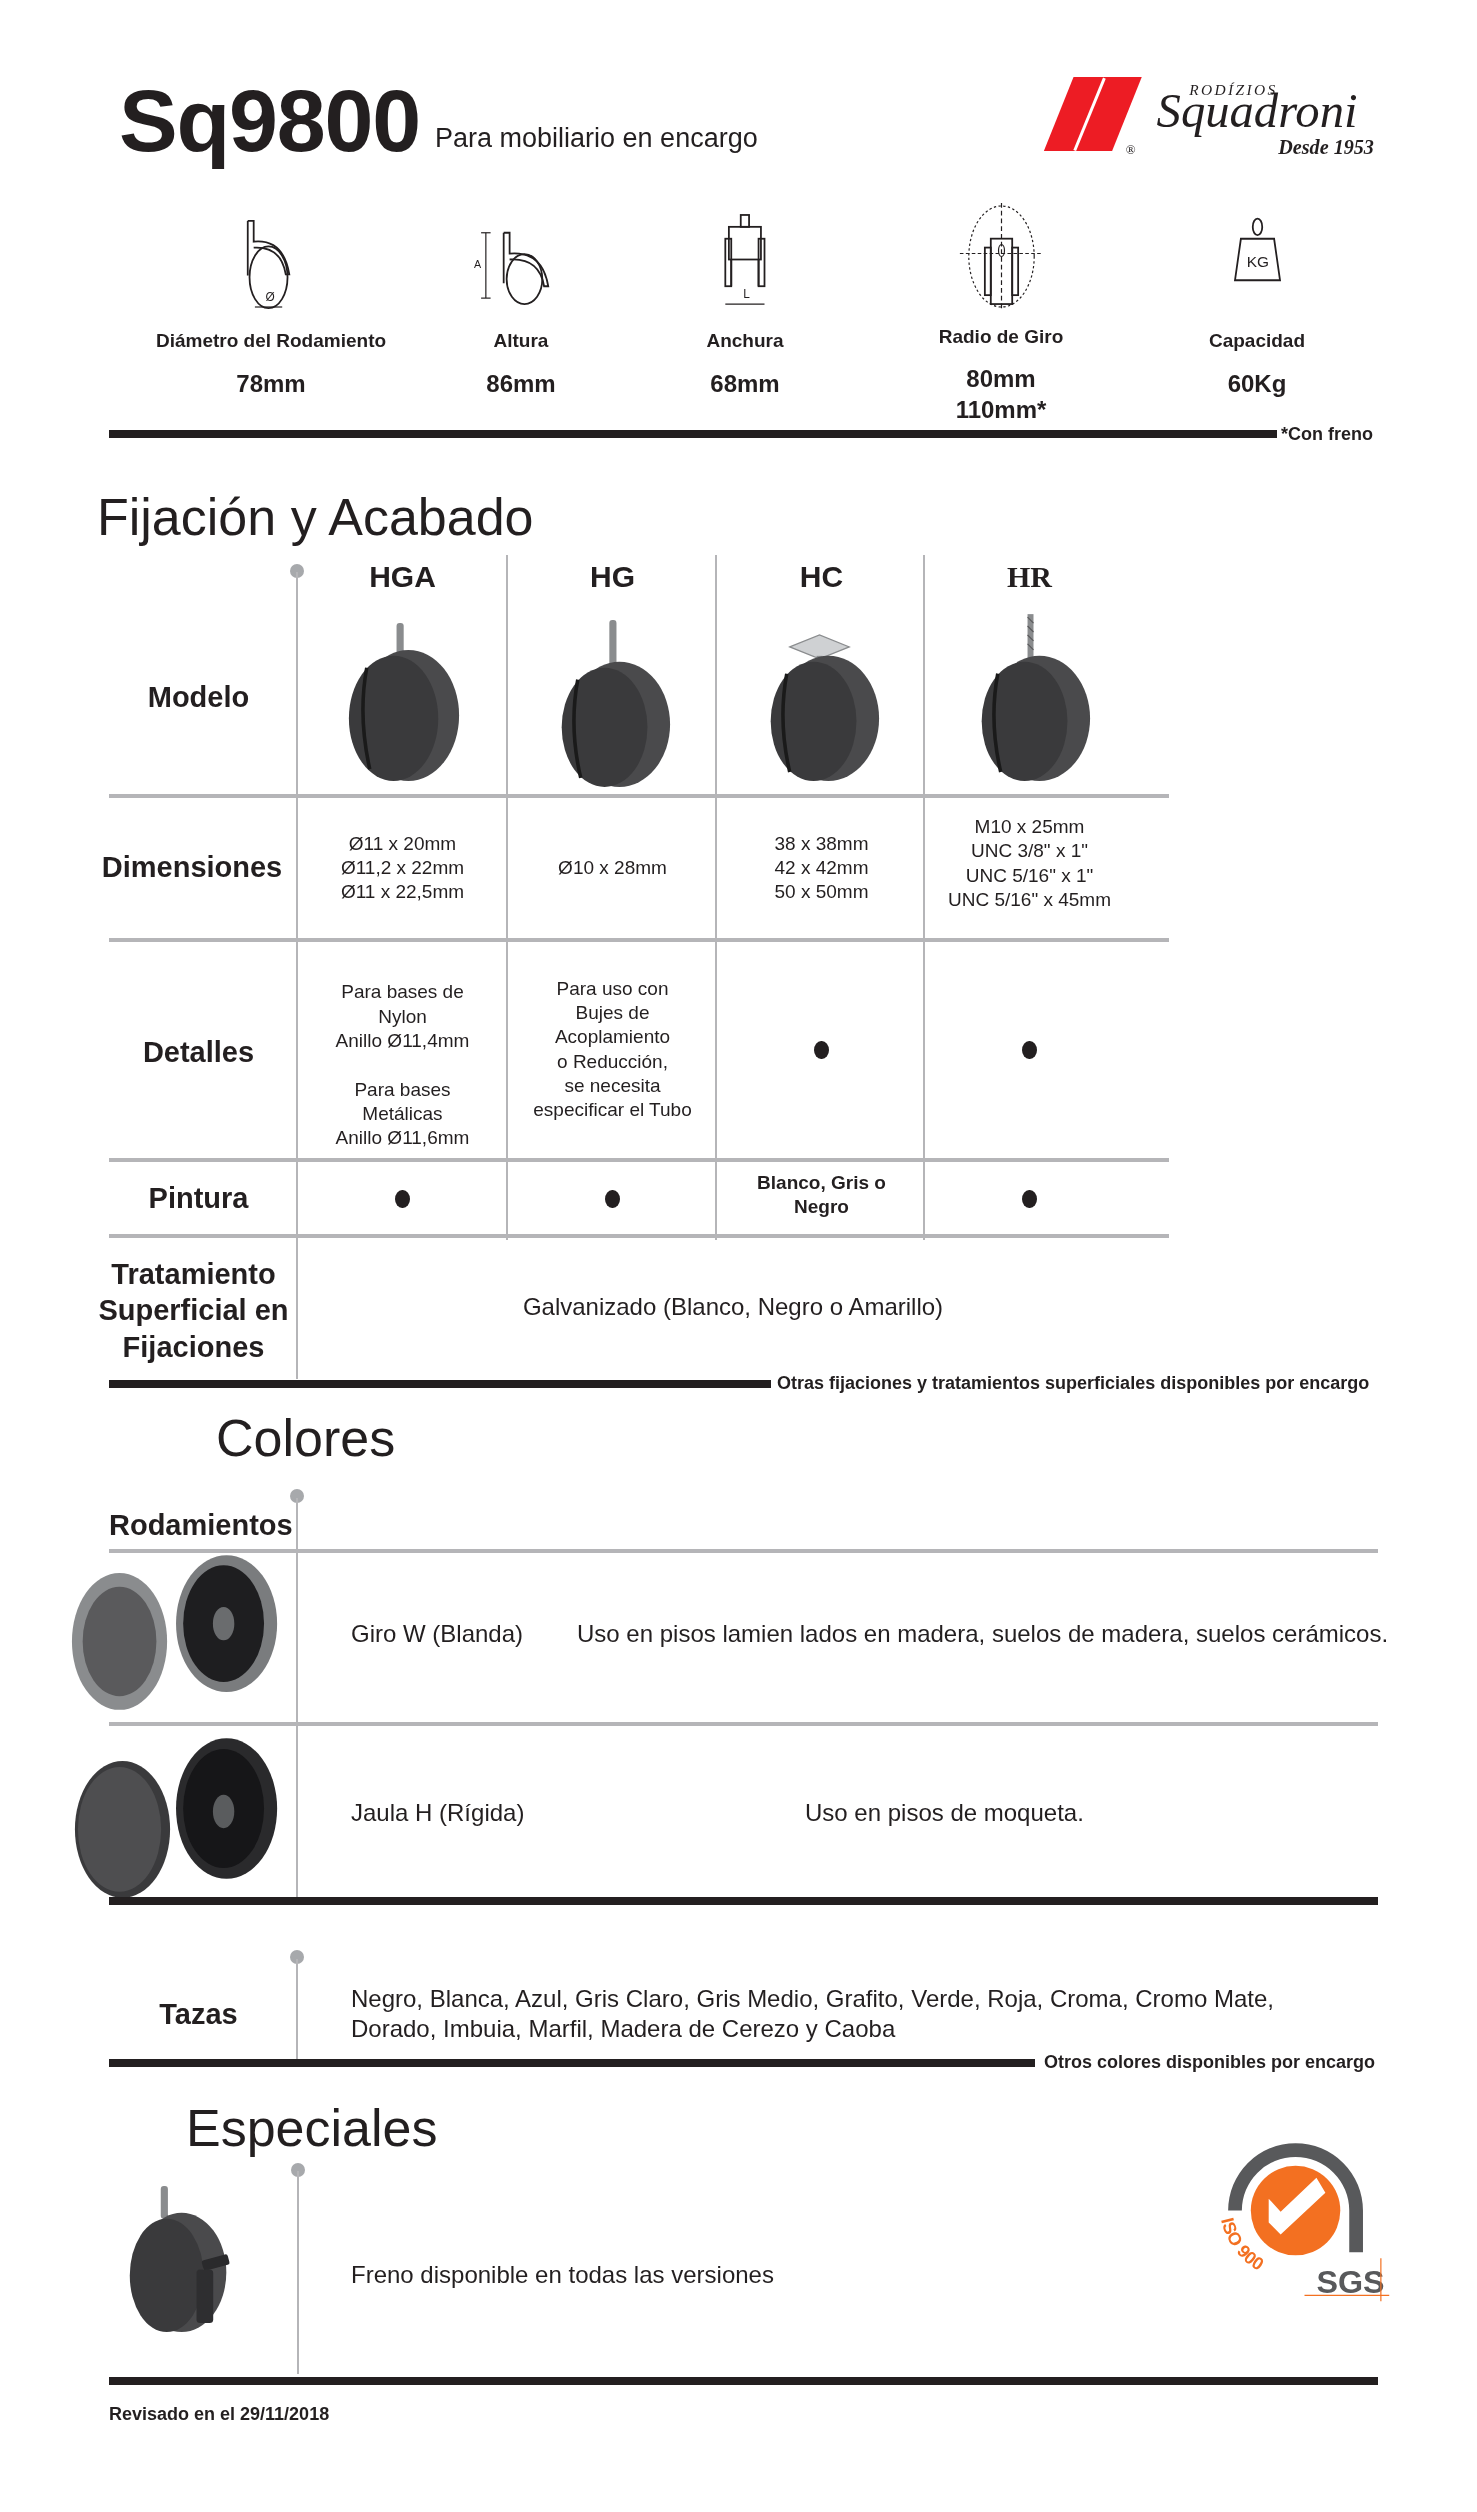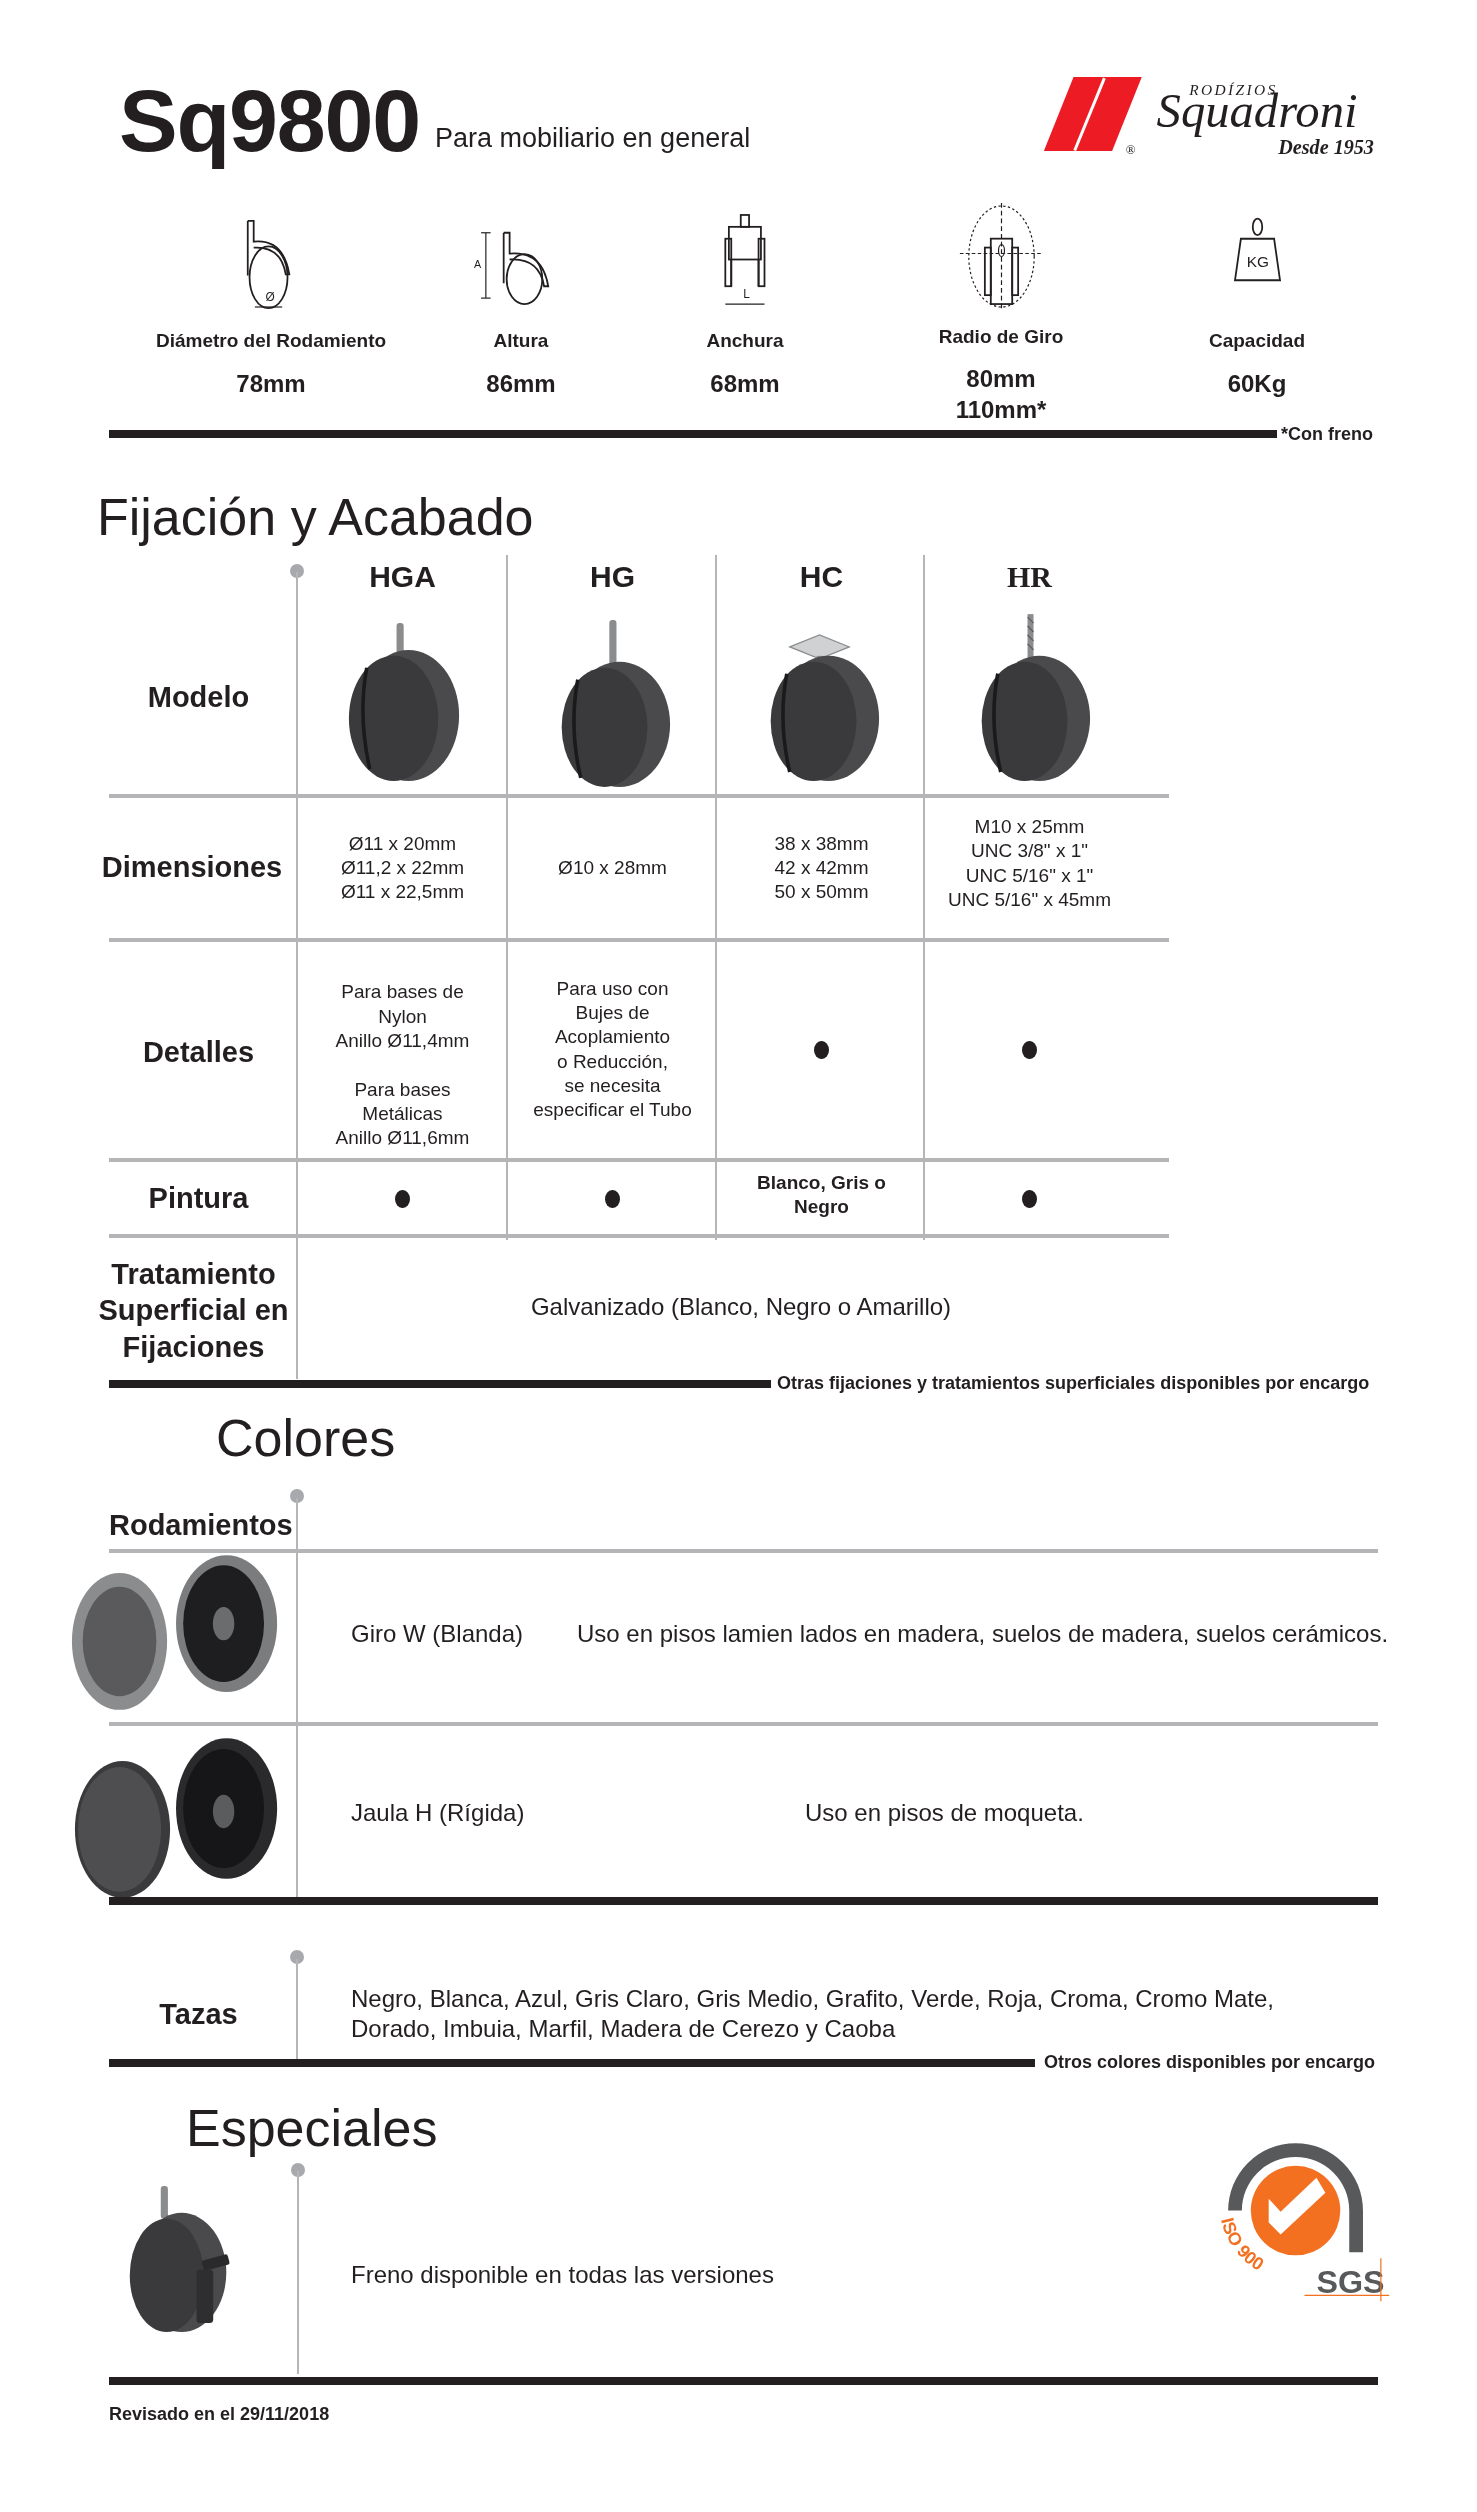--- a/index.html
+++ b/index.html
@@ -33,21 +33,21 @@
           display:flex; align-items:center; justify-content:center; white-space:pre-line; }
   .bullet { display:inline-block; width:14.3px; height:18px; border-radius:50%; background:#231f20; }
   .caster { position:absolute; }
 
   .body-text { position:absolute; font-size:24px; line-height:1.25; }
 </style>
 </head>
 <body>
 
 <div id="model-code" class="abs">Sq9800</div>
-<div id="subtitle" class="abs">Para mobiliario en general</div>
+<div id="subtitle" class="abs">Para mobiliario en encargo</div>
 
 <div id="brand-logo" class="abs">
   <svg width="346" height="89" viewBox="0 0 580 150">
     <path d="M60 10 L140 10 L90 135 L10 135 Z" fill="#ed1c24"></path>
     <path d="M110 10 L175 10 L125 135 L60 135 Z" fill="#ed1c24"></path>
     <line x1="112" y1="12" x2="62" y2="134" stroke="#ffffff" stroke-width="5"></line>
     <text x="148" y="140" font-size="22" font-family="Liberation Serif, serif" fill="#231f20">®</text>
     <text x="255" y="40" font-size="26" font-style="italic" letter-spacing="4" font-family="Liberation Serif, serif" fill="#231f20">RODÍZIOS</text>
     <text x="200" y="95" font-size="82" font-style="italic" font-family="Liberation Serif, serif" fill="#231f20">Squadroni</text>
     <text x="405" y="140" font-size="34" font-style="italic" font-weight="bold" font-family="Liberation Serif, serif" fill="#231f20">Desde 1953</text>
@@ -203,21 +203,21 @@
 <div class="row-label" style="left:109px; top:1180px; width:179px;">Pintura</div>
 <div class="cell" style="left:298px; top:1162px; height:73px;"><span class="bullet"></span></div>
 <div class="cell" style="left:508px; top:1162px; height:73px;"><span class="bullet"></span></div>
 <div class="cell" style="left:717px; top:1162px; height:66px;font-weight:bold;">Blanco, Gris o
 Negro</div>
 <div class="cell" style="left:925px; top:1162px; height:73px;"><span class="bullet"></span></div>
 
 <div class="row-label" style="left:98px; top:1256px; width:191px; white-space:pre-line;">Tratamiento
 Superficial en
 Fijaciones</div>
-<div class="cell" style="left:298px; top:1239px; height:137px; width:870px; font-size:24px;padding-left:8px;">Galvanizado (Blanco, Negro o Amarillo)</div>
+<div class="cell" style="left:298px; top:1239px; height:137px; width:870px; font-size:24px;">Galvanizado (Blanco, Negro o Amarillo)</div>
 
 <div class="bar" style="left:109px; top:1380px; width:662px;"></div>
 <div class="note-bold" style="left:777px; top:1373px;">Otras fijaciones y tratamientos superficiales disponibles por encargo</div>
 
 <div class="section-title" style="left:216px; top:1412px;">Colores</div>
 
 <div class="dot-marker" style="left:290px; top:1489px;"></div>
 <div class="vline" style="left:296px; top:1498px; height:402px;"></div>
 <div class="row-label" style="left:109px; top:1507px; width:179px;">Rodamientos</div>
 <div class="hline" style="left:109px; top:1549px; width:1269px;"></div>

